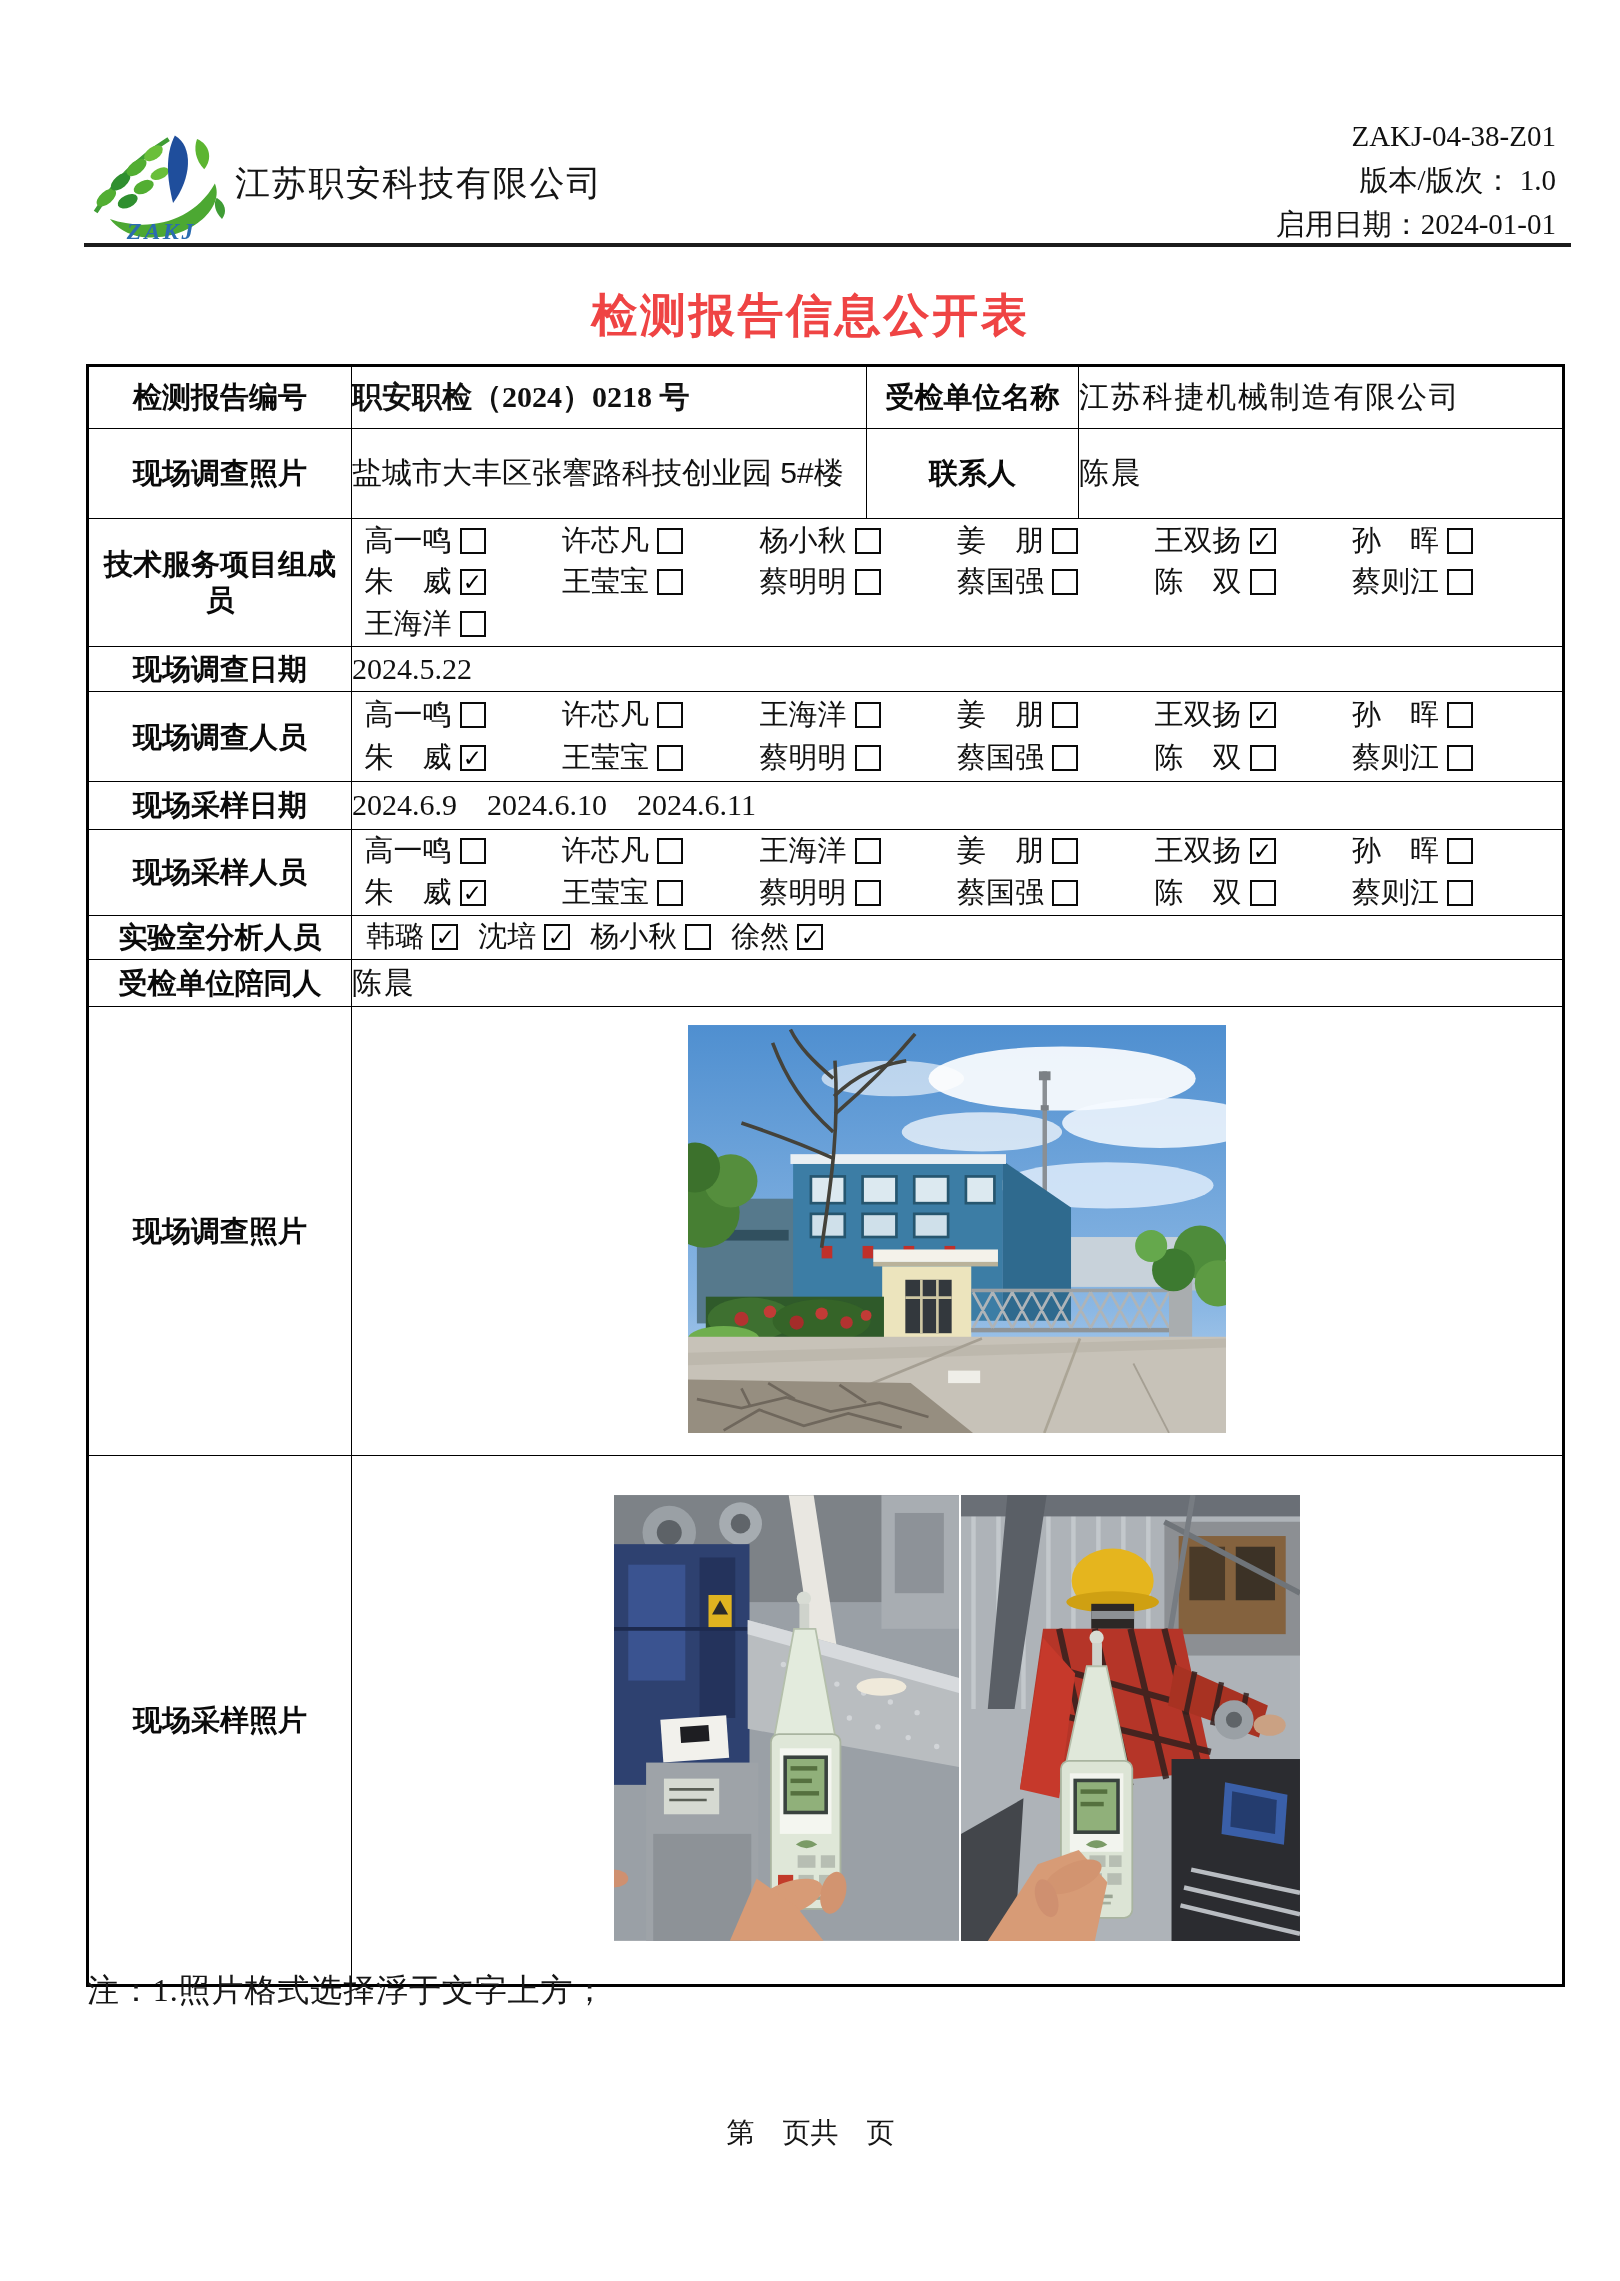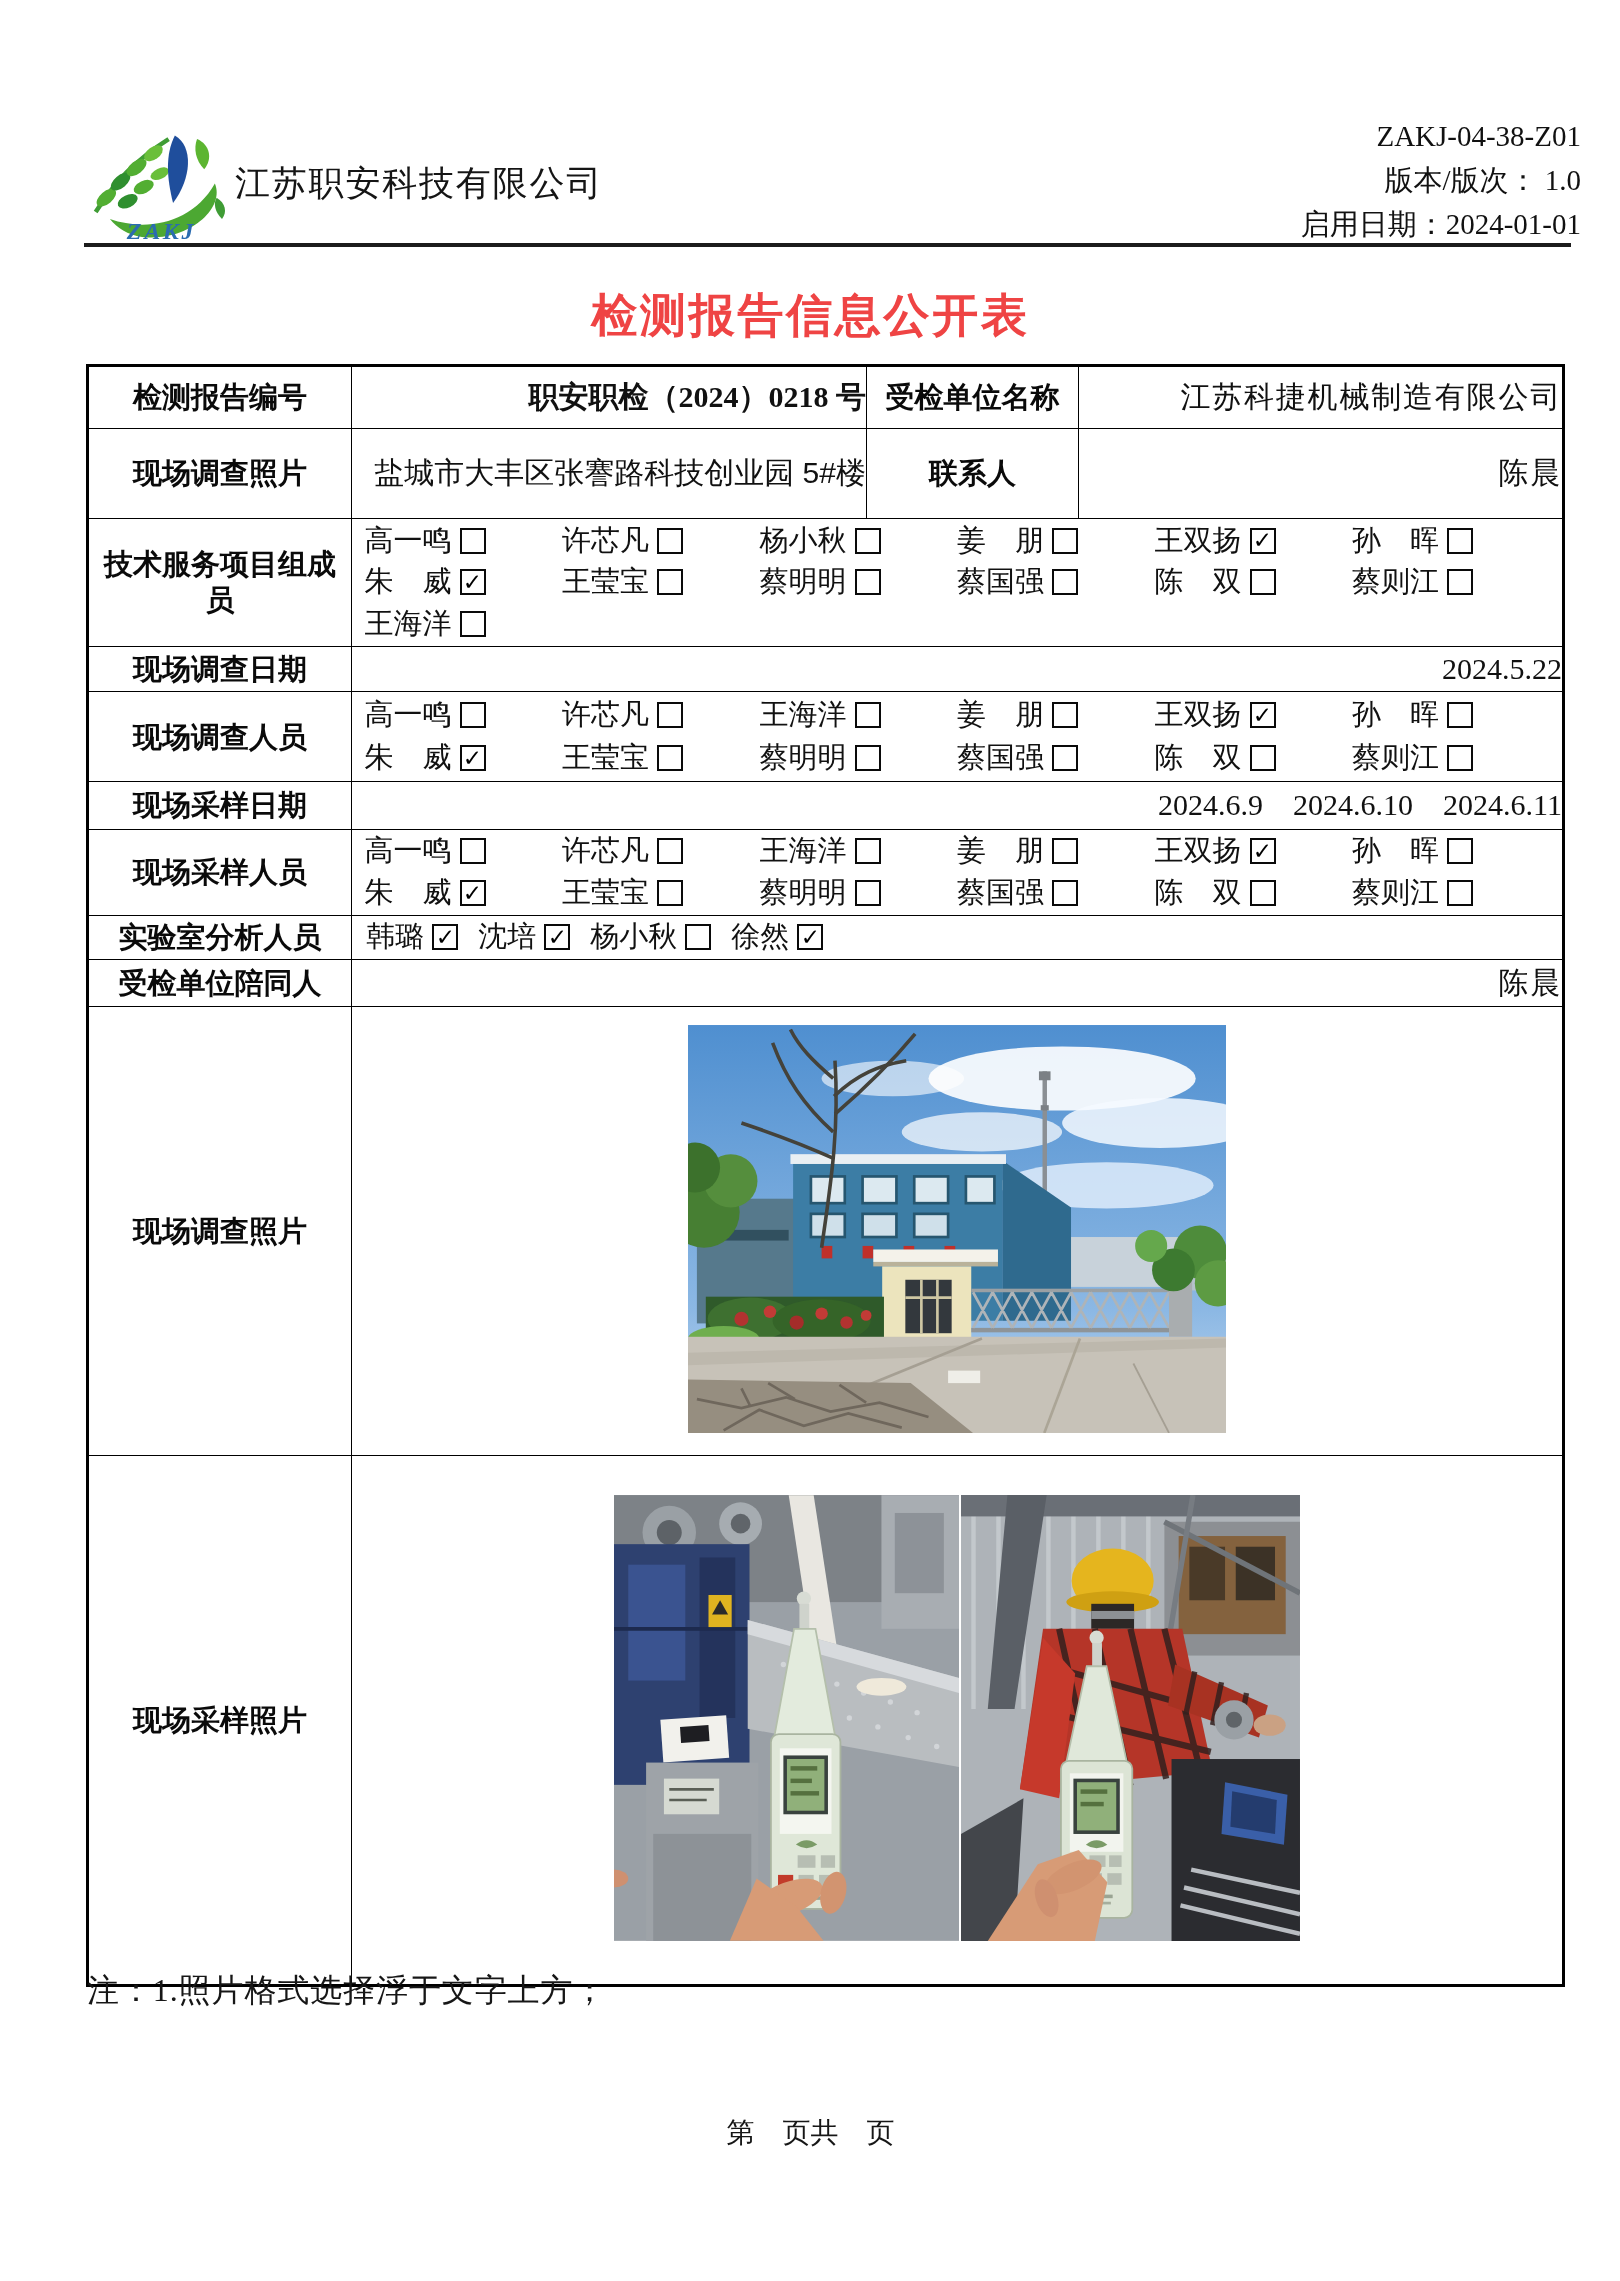--- a/index.html
+++ b/index.html
@@ -8,41 +8,41 @@
     margin:0 auto;overflow:hidden;
     font-family:"Liberation Serif","DejaVu Serif",serif;color:#111;
   }
   
   .logo-wrap{position:absolute;left:83px;top:123px;width:157px;height:121px;}
   .company-name{
     position:absolute;left:235px;top:160px;font-size:35px;letter-spacing:1.8px;
     font-family:"Liberation Serif","DejaVu Serif",serif;color:#151515;
   }
   .doc-meta{
-    position:absolute;right:40px;top:114px;text-align:right;
+    position:absolute;right:65px;top:114px;text-align:right;
     font-size:29px;line-height:44px;font-family:"Liberation Serif","DejaVu Serif",serif;
   }
   .header-rule{position:absolute;left:84px;right:50px;top:243px;height:3.6px;background:#1c1c1c;}
   
   .title{
     position:absolute;top:285px;left:0;width:100%;text-align:center;margin:0;
     font-family:"Liberation Sans","DejaVu Sans",sans-serif;
     font-size:46px;font-weight:700;letter-spacing:2.7px;color:#ef4444;
   }
   
   table.form{
     position:absolute;left:86px;top:364px;width:1476px;
     border-collapse:collapse;table-layout:fixed;border:3.6px solid #000;
   }
   td{border:1.8px solid #000;padding:0;vertical-align:middle;overflow:hidden;}
   td.lbl{
     font-family:"Liberation Sans","DejaVu Sans",sans-serif;font-weight:700;
     font-size:29px;text-align:center;line-height:1.25;padding:1.8px 5.3px;color:#0a0a0a;
   }
-  td.val{font-size:30px;text-align:right;}
+  td.val{font-size:30px;text-align:left;}
   .v-bold{font-weight:700;font-family:"Liberation Serif","DejaVu Serif",serif;}
   .v-kai{font-weight:400;font-size:32px;letter-spacing:1.8px;}
   .v-addr{font-family:"Liberation Sans","DejaVu Sans",sans-serif;font-size:29px;font-weight:400;}
   .v-date{font-family:"Liberation Serif","DejaVu Serif",serif;font-size:30px;}
   tr.r1 td{height:57px;}
   tr.r2 td{height:86px;}
   tr.r3 td{height:123px;}
   tr.r4 td{height:41px;}
   tr.r5 td{height:85px;}
   tr.r6 td{height:43px;}

